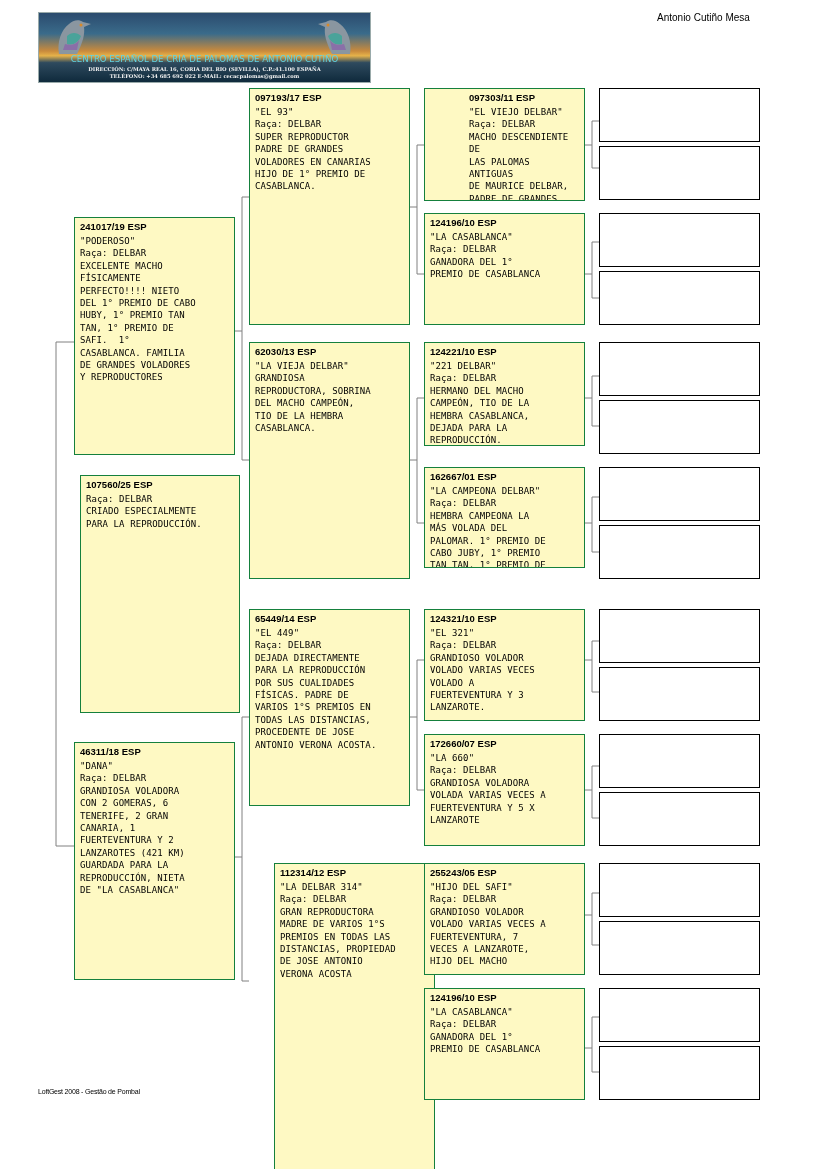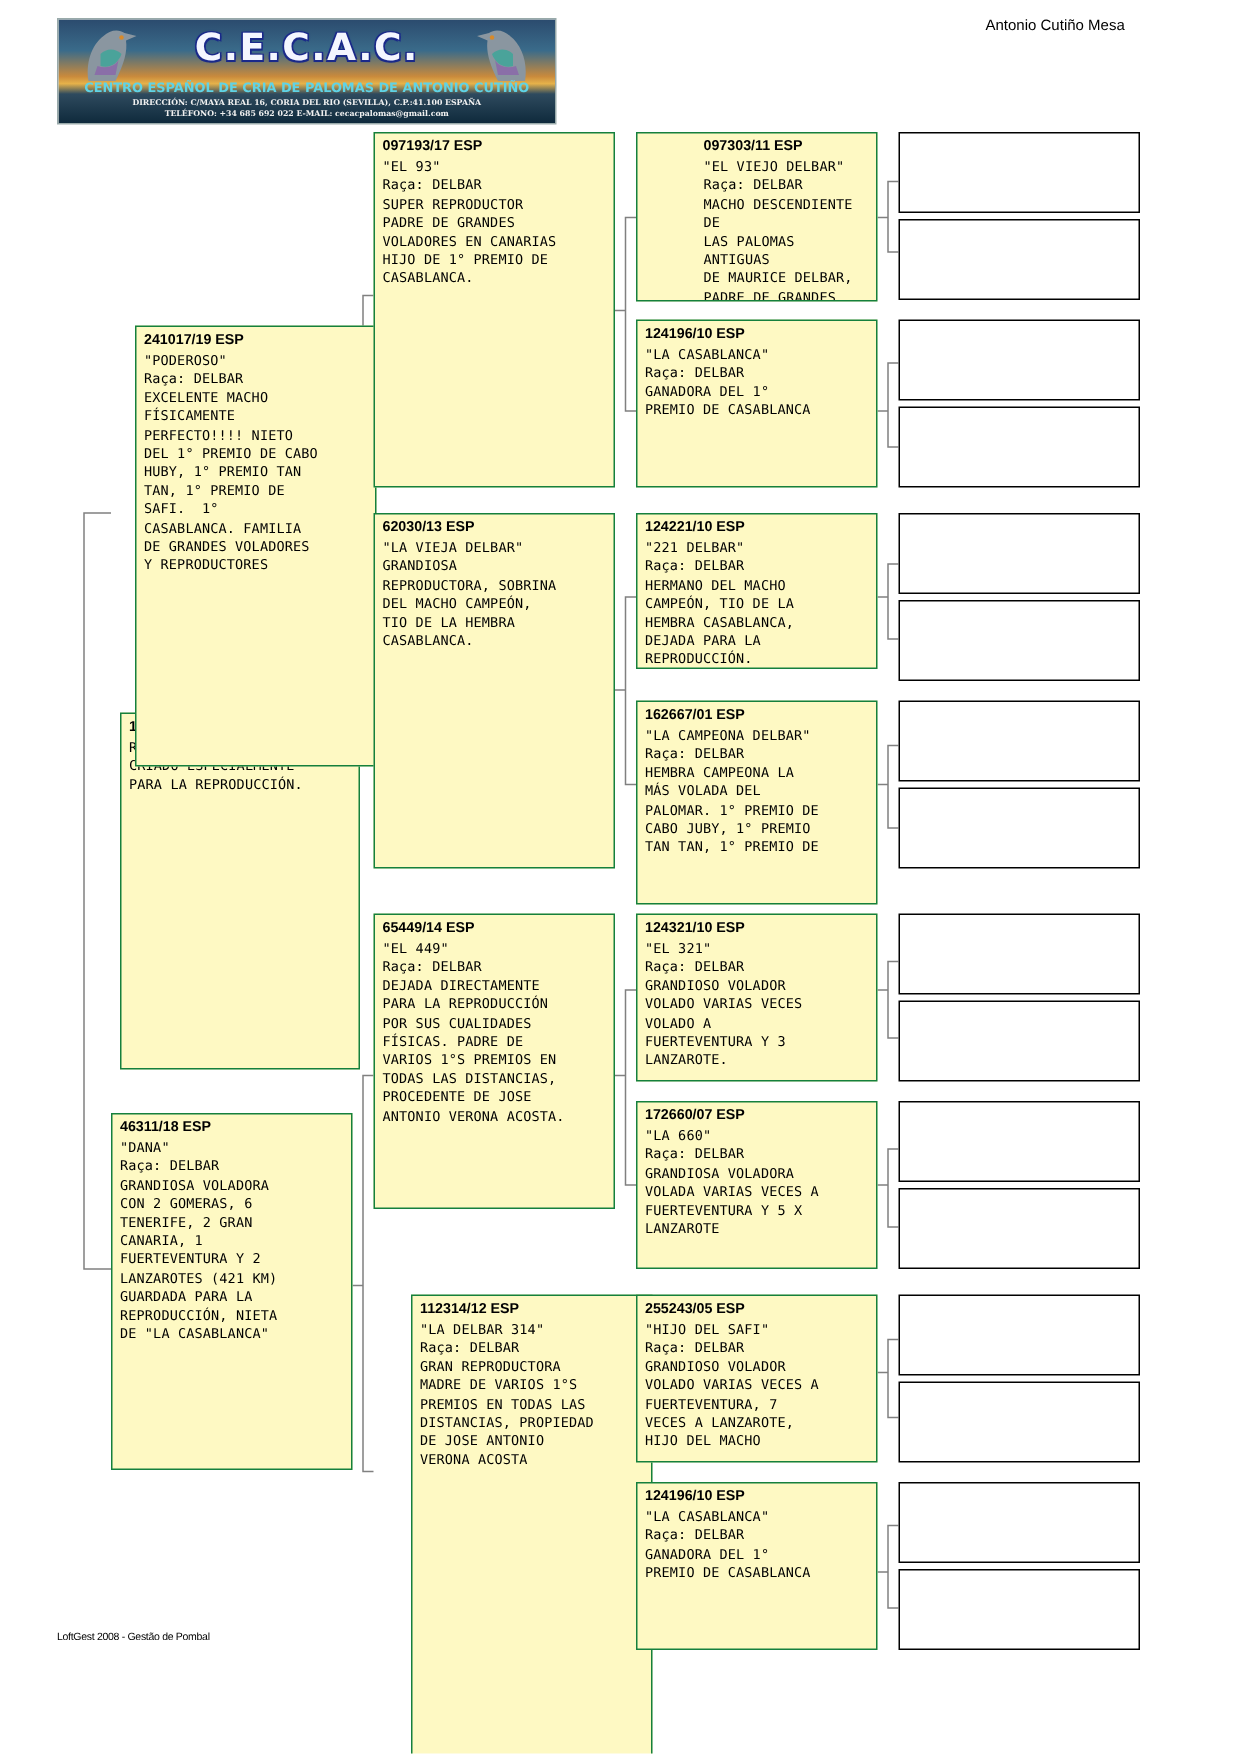--- a/index.html
+++ b/index.html
@@ -1,21 +1,21 @@
 <!DOCTYPE html>
 <html><head>
 <meta charset="utf-8">
 <style>
   html, body { margin:0; padding:0; background:#ffffff; }
   body { width:827px; height:1169px; position:relative; overflow:hidden; font-family:"DejaVu Sans Mono", monospace; color:#000; }
   .logo { position:absolute; left:38px; top:12px; width:331px; height:69px; overflow:hidden;
     background: linear-gradient(180deg, #2b4b6e 0%, #3a6b8a 30%, #c98a3c 55%, #e6b24a 62%, #2e4a5e 72%, #0f2a3c 100%); border:1px solid #9aa; }
   .logo-title { position:absolute; left:0; right:0; top:4px; text-align:center; font-family:"DejaVu Sans", sans-serif; font-weight:bold; font-size:25px; color:#f4f6ff; letter-spacing:1px;
     text-shadow: 0 0 2px #1b2a8a, 1px 1px 0 #1b2a8a, -1px -1px 0 #1b2a8a, 1px -1px 0 #1b2a8a, -1px 1px 0 #1b2a8a; }
-  .logo-sub { position:absolute; left:0; right:0; top:41px; text-align:center; font-family:"DejaVu Sans", sans-serif; font-weight:bold; font-size:8.6px; color:#5fd3e6; white-space:nowrap; }
+  .logo-sub { position:absolute; left:0; right:0; top:41px; text-align:center; font-family:"DejaVu Sans", sans-serif; font-weight:normal; font-size:8.6px; color:#5fd3e6; white-space:nowrap; }
   .logo-addr { position:absolute; left:0; right:0; top:53px; text-align:center; font-family:"DejaVu Serif", serif; font-weight:bold; font-size:5.2px; color:#f0f0f0; white-space:nowrap; }
   .logo-tel { position:absolute; left:0; right:0; top:60px; text-align:center; font-family:"DejaVu Serif", serif; font-weight:bold; font-size:5.2px; color:#f0f0f0; white-space:nowrap; }
   .pigeon { position:absolute; top:3px; width:44px; height:38px; }
   .pigeon.l { left:14px; } .pigeon.r { right:14px; transform:scaleX(-1); }
   .owner { position:absolute; left:657px; top:12px; font-family:"Liberation Sans", sans-serif; font-size:10px; }
   .footer { position:absolute; left:38px; top:1088px; font-family:"Liberation Sans", sans-serif; font-size:7px; letter-spacing:-0.2px; }
   .card { position:absolute; border:1px solid #15803d; background:#fef9c3; box-sizing:border-box; padding:3px 5px; overflow:hidden; }
   .card .ring { font-family:"Liberation Sans", sans-serif; font-weight:bold; font-size:9.5px; margin-bottom:3px; }
   .card .txt { font-size:9px; line-height:12.4px; white-space:pre-wrap; letter-spacing:0.1px; }
   .empty { position:absolute; border:1px solid #000; background:#fff; box-sizing:border-box; }
@@ -31,21 +31,20 @@
     <path d="M14 20 C18 16 24 16 28 20 C26 26 20 30 14 28 Z" fill="#4aa39a"></path>
     <path d="M12 28 C18 30 24 28 26 24 L24 34 L10 34 Z" fill="#8a6fa8"></path>
     <circle cx="28" cy="9" r="1.5" fill="#d88a2a"></circle>
   </svg>
   <svg class="pigeon r" viewBox="0 0 44 38">
     <path d="M6 38 C4 26 8 14 16 8 C20 4 26 3 30 6 L38 8 L31 11 C32 18 30 26 24 38 Z" fill="#8a96a0"></path>
     <path d="M14 20 C18 16 24 16 28 20 C26 26 20 30 14 28 Z" fill="#4aa39a"></path>
     <path d="M12 28 C18 30 24 28 26 24 L24 34 L10 34 Z" fill="#8a6fa8"></path>
     <circle cx="28" cy="9" r="1.5" fill="#d88a2a"></circle>
   </svg>
-  <div class="logo-title">C.E.C.A.C.</div>
   <div class="logo-sub">CENTRO ESPAÑOL DE CRIA DE PALOMAS DE ANTONIO CUTIÑO</div>
   <div class="logo-addr">DIRECCIÓN: C/MAYA REAL 16, CORIA DEL RIO (SEVILLA), C.P.:41.100 ESPAÑA</div>
   <div class="logo-tel">TELÉFONO: +34 685 692 022    E-MAIL: cecacpalomas@gmail.com</div>
 </div>
 <div class="owner">Antonio Cutiño Mesa</div>
 
 <svg class="lines">
 
   <path d="M74 342 H56 V846 H74"></path>
 
@@ -68,21 +67,21 @@
   <path d="M585 1048 H592 V1017 H599 M592 1048 V1072 H599"></path>
 </svg>
 
 <div class="card" style="left:37px;top:475px;width:160px;height:238px;margin-left:43px;">
   <div class="ring">107560/25 ESP</div>
   <div class="txt">Raça: DELBAR
 CRIADO ESPECIALMENTE
 PARA LA REPRODUCCIÓN.</div>
 </div>
 
-<div class="card" style="left:74px;top:217px;width:161px;height:294px;margin-left:16px;">
+<div class="card" style="left:74px;top:217px;width:161px;height:238px;">
   <div class="ring">241017/19 ESP</div>
   <div class="txt">"PODEROSO"
 Raça: DELBAR
 EXCELENTE MACHO
 FÍSICAMENTE
 PERFECTO!!!! NIETO
 DEL 1° PREMIO DE CABO
 HUBY, 1° PREMIO TAN
 TAN, 1° PREMIO DE
 SAFI.  1°
@@ -169,21 +168,21 @@
 <div class="card" style="left:424px;top:342px;width:161px;height:104px;">
   <div class="ring">124221/10 ESP</div>
   <div class="txt">"221 DELBAR"
 Raça: DELBAR
 HERMANO DEL MACHO
 CAMPEÓN, TIO DE LA
 HEMBRA CASABLANCA,
 DEJADA PARA LA
 REPRODUCCIÓN.</div>
 </div>
-<div class="card" style="left:424px;top:467px;width:161px;height:136px;">
+<div class="card" style="left:424px;top:467px;width:161px;height:101px;">
   <div class="ring">162667/01 ESP</div>
   <div class="txt">"LA CAMPEONA DELBAR"
 Raça: DELBAR
 HEMBRA CAMPEONA LA
 MÁS VOLADA DEL
 PALOMAR. 1° PREMIO DE
 CABO JUBY, 1° PREMIO
 TAN TAN, 1° PREMIO DE</div>
 </div>
 <div class="card" style="left:424px;top:609px;width:161px;height:112px;">

